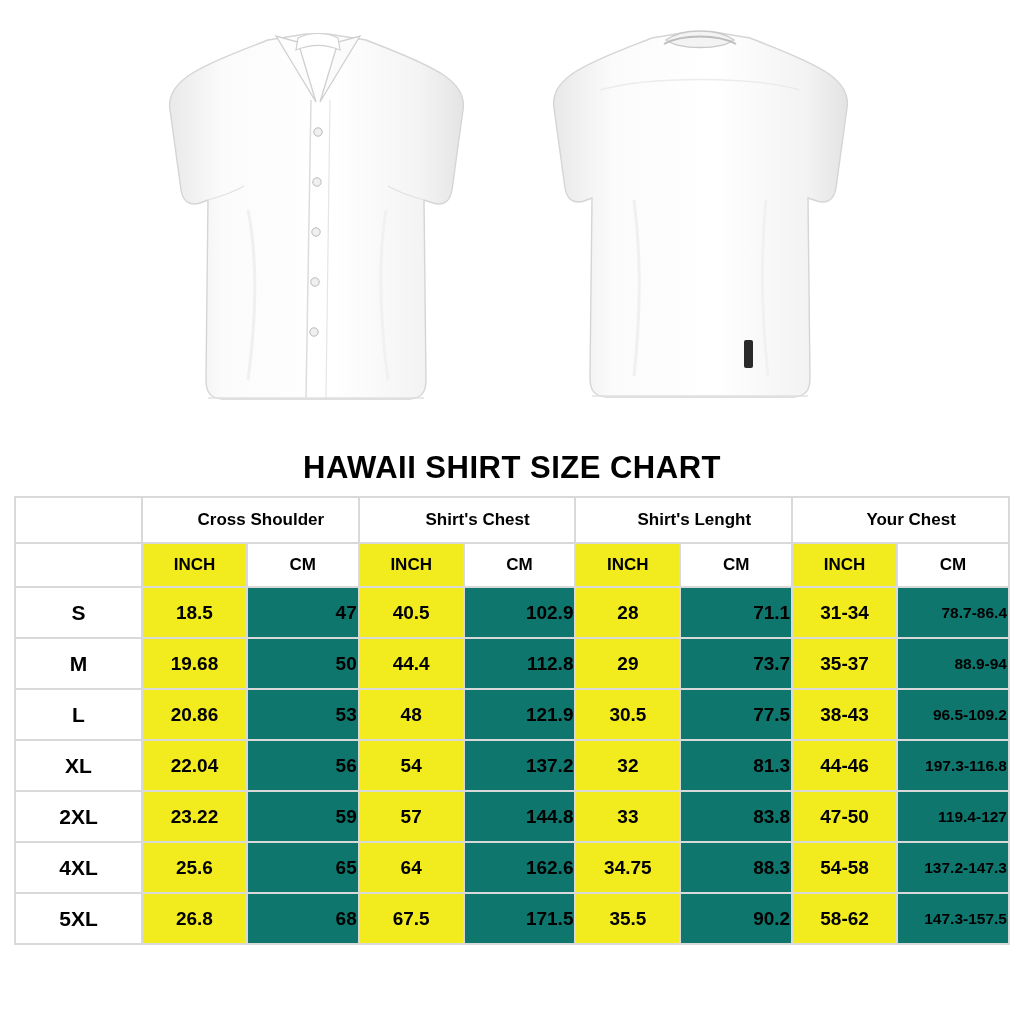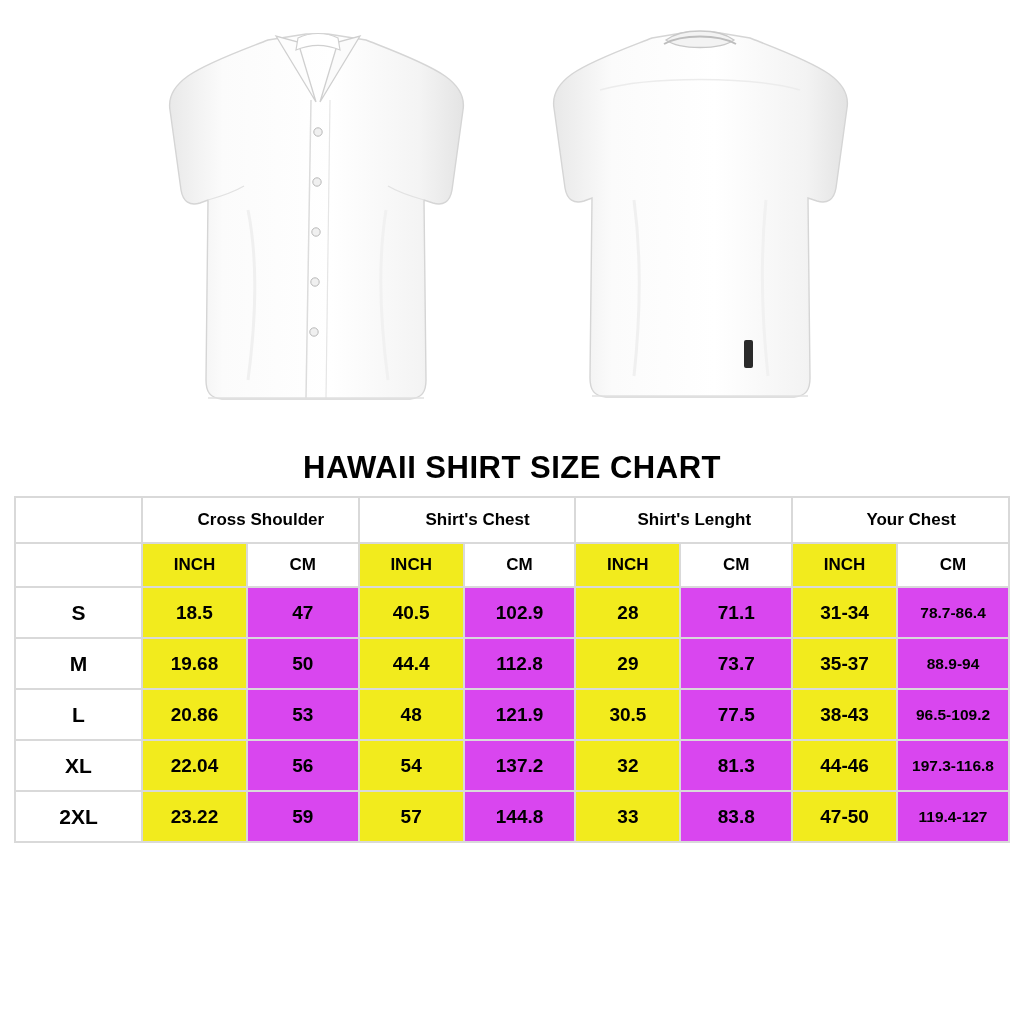--- a/index.html
+++ b/index.html
@@ -96,21 +96,22 @@
   }
   tbody td.size-label {
     font-size: 21px;
     font-weight: bold;
     background: #ffffff;
   }
   tbody td.inch {
     background: #f2eb1d;
   }
   tbody td.cm {
-    background: #d946ef;
+    background: #0f766e;
+    text-align: right;
   }
   tbody td.cm-small {
     font-size: 15.5px;
   }
   .corner-cell {
     background: #ffffff;
   }
 </style>
 </head>
 <body>
@@ -273,18 +274,40 @@
           <td class="cm">59</td>
           <td class="inch">57</td>
           <td class="cm">144.8</td>
           <td class="inch">33</td>
           <td class="cm">83.8</td>
           <td class="inch">47-50</td>
           <td class="cm cm-small">119.4-127</td>
         </tr>
 
 
-
+        <tr>
+          <td class="size-label">4XL</td>
+          <td class="inch">25.6</td>
+          <td class="cm">65</td>
+          <td class="inch">64</td>
+          <td class="cm">162.6</td>
+          <td class="inch">34.75</td>
+          <td class="cm">88.3</td>
+          <td class="inch">54-58</td>
+          <td class="cm cm-small">137.2-147.3</td>
+        </tr>
+
+        <tr>
+          <td class="size-label">5XL</td>
+          <td class="inch">26.8</td>
+          <td class="cm">68</td>
+          <td class="inch">67.5</td>
+          <td class="cm">171.5</td>
+          <td class="inch">35.5</td>
+          <td class="cm">90.2</td>
+          <td class="inch">58-62</td>
+          <td class="cm cm-small">147.3-157.5</td>
+        </tr>
       </tbody>
     </table>
   </div>
 
 </div>
 
 </body></html>

